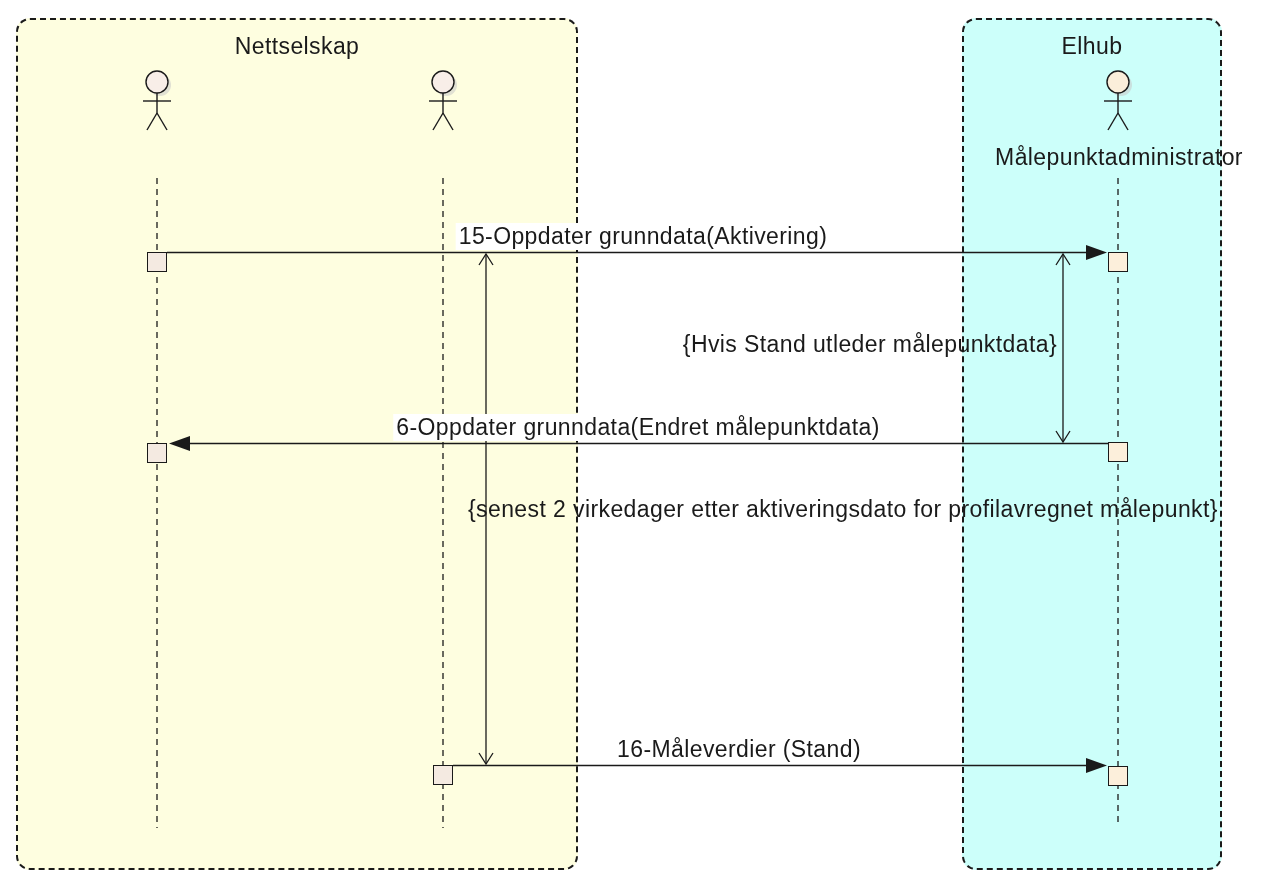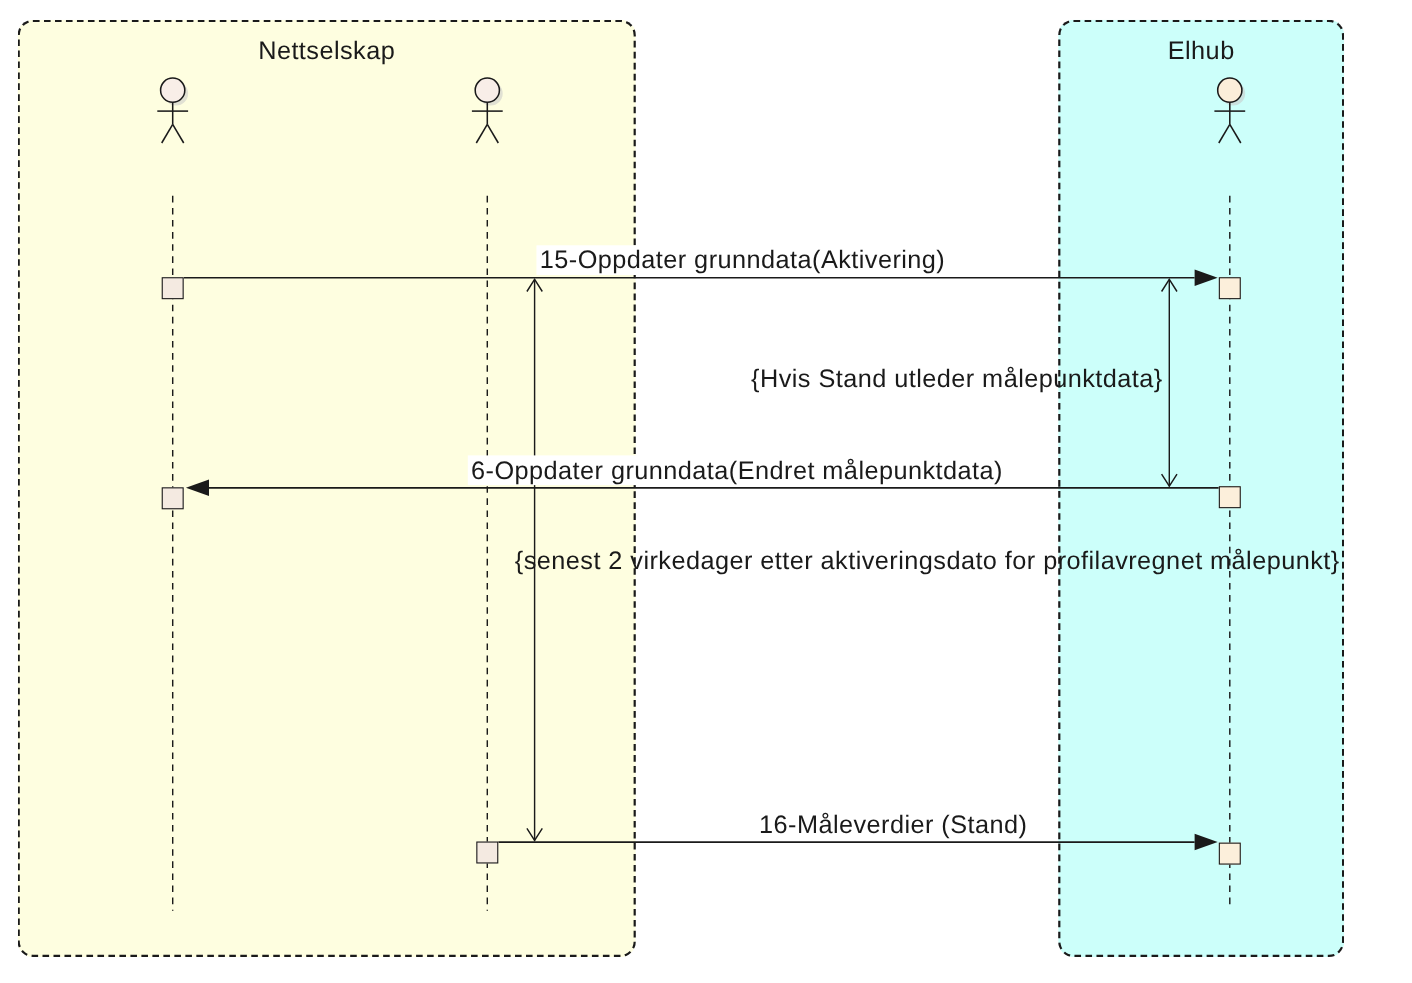--- a/index.html
+++ b/index.html
@@ -5,21 +5,21 @@
   html,body{margin:0;padding:0;background:#ffffff;}
   .canvas{
     position:relative;width:1284px;height:894px;background:#ffffff;overflow:hidden;
     font-family:"Liberation Sans","DejaVu Sans",sans-serif;color:#1a1a1a;
   }
   .group{position:absolute;top:18px;height:852px;border:2px dashed #1a1a1a;border-radius:14px;box-sizing:border-box;}
   .group-left{left:16px;width:562px;background:#fefee0;padding-left:16px;}
   .group-right{left:962px;width:260px;background:#ccfffa;}
   .group-title{position:absolute;top:13px;left:0;width:100%;text-align:center;font-size:23px;letter-spacing:.4px;}
   .actor-label{position:absolute;white-space:nowrap;transform:translateX(-50%);font-size:23px;letter-spacing:.4px;}
-  .msg-label{position:absolute;white-space:nowrap;transform:translateX(-50%);font-size:23px;letter-spacing:.4px;background:#ffffff;padding:0 3px;line-height:27px;margin-left:32px;}
+  .msg-label{position:absolute;white-space:nowrap;transform:translateX(-50%);font-size:23px;letter-spacing:.4px;background:#ffffff;padding:0 3px;line-height:27px;}
   .constraint{position:absolute;white-space:nowrap;font-size:23px;letter-spacing:.4px;line-height:27px;background:transparent;}
   .activation{position:absolute;width:20px;height:20px;border:1.4px solid #1a1a1a;box-sizing:border-box;}
   .act-left{background:#f4eae1;}
   .act-right{background:#fcefdb;}
   svg.overlay{position:absolute;left:0;top:0;}
 </style>
 </head>
 <body>
 
 <div class="canvas">
@@ -85,24 +85,25 @@
       <polyline points="479,753 486,764 493,753"></polyline>
     </g>
 
     <g stroke="#1a1a1a" stroke-width="1.3" fill="none">
       <line x1="1063" y1="254" x2="1063" y2="442"></line>
       <polyline points="1056,265 1063,254 1070,265"></polyline>
       <polyline points="1056,431 1063,442 1070,431"></polyline>
     </g>
   </svg>
 
+  <div class="actor-label" style="left:1119px;top:144px;">Målepunktadministrator</div>
 
   <div class="msg-label" style="left:643px;top:223px;">15-Oppdater grunndata(Aktivering)</div>
   <div class="msg-label" style="left:638px;top:414px;text-align:right;">6-Oppdater grunndata(Endret målepunktdata)</div>
-  <div class="msg-label" style="left:780px;top:736px;">16-Måleverdier (Stand)</div>
+  <div class="msg-label" style="left:739px;top:736px;">16-Måleverdier (Stand)</div>
 
   <div class="constraint" style="right:227px;top:331px;">{Hvis Stand utleder målepunktdata}</div>
   <div class="constraint" style="left:468px;top:496px;">{senest 2 virkedager etter aktiveringsdato for profilavregnet målepunkt}</div>
 
   <div class="activation act-left" style="left:147px;top:252px;"></div>
   <div class="activation act-right" style="left:1108px;top:252px;"></div>
   <div class="activation act-left" style="left:147px;top:443px;"></div>
   <div class="activation act-right" style="left:1108px;top:442px;"></div>
   <div class="activation act-left" style="left:433px;top:765px;"></div>
   <div class="activation act-right" style="left:1108px;top:766px;"></div>

